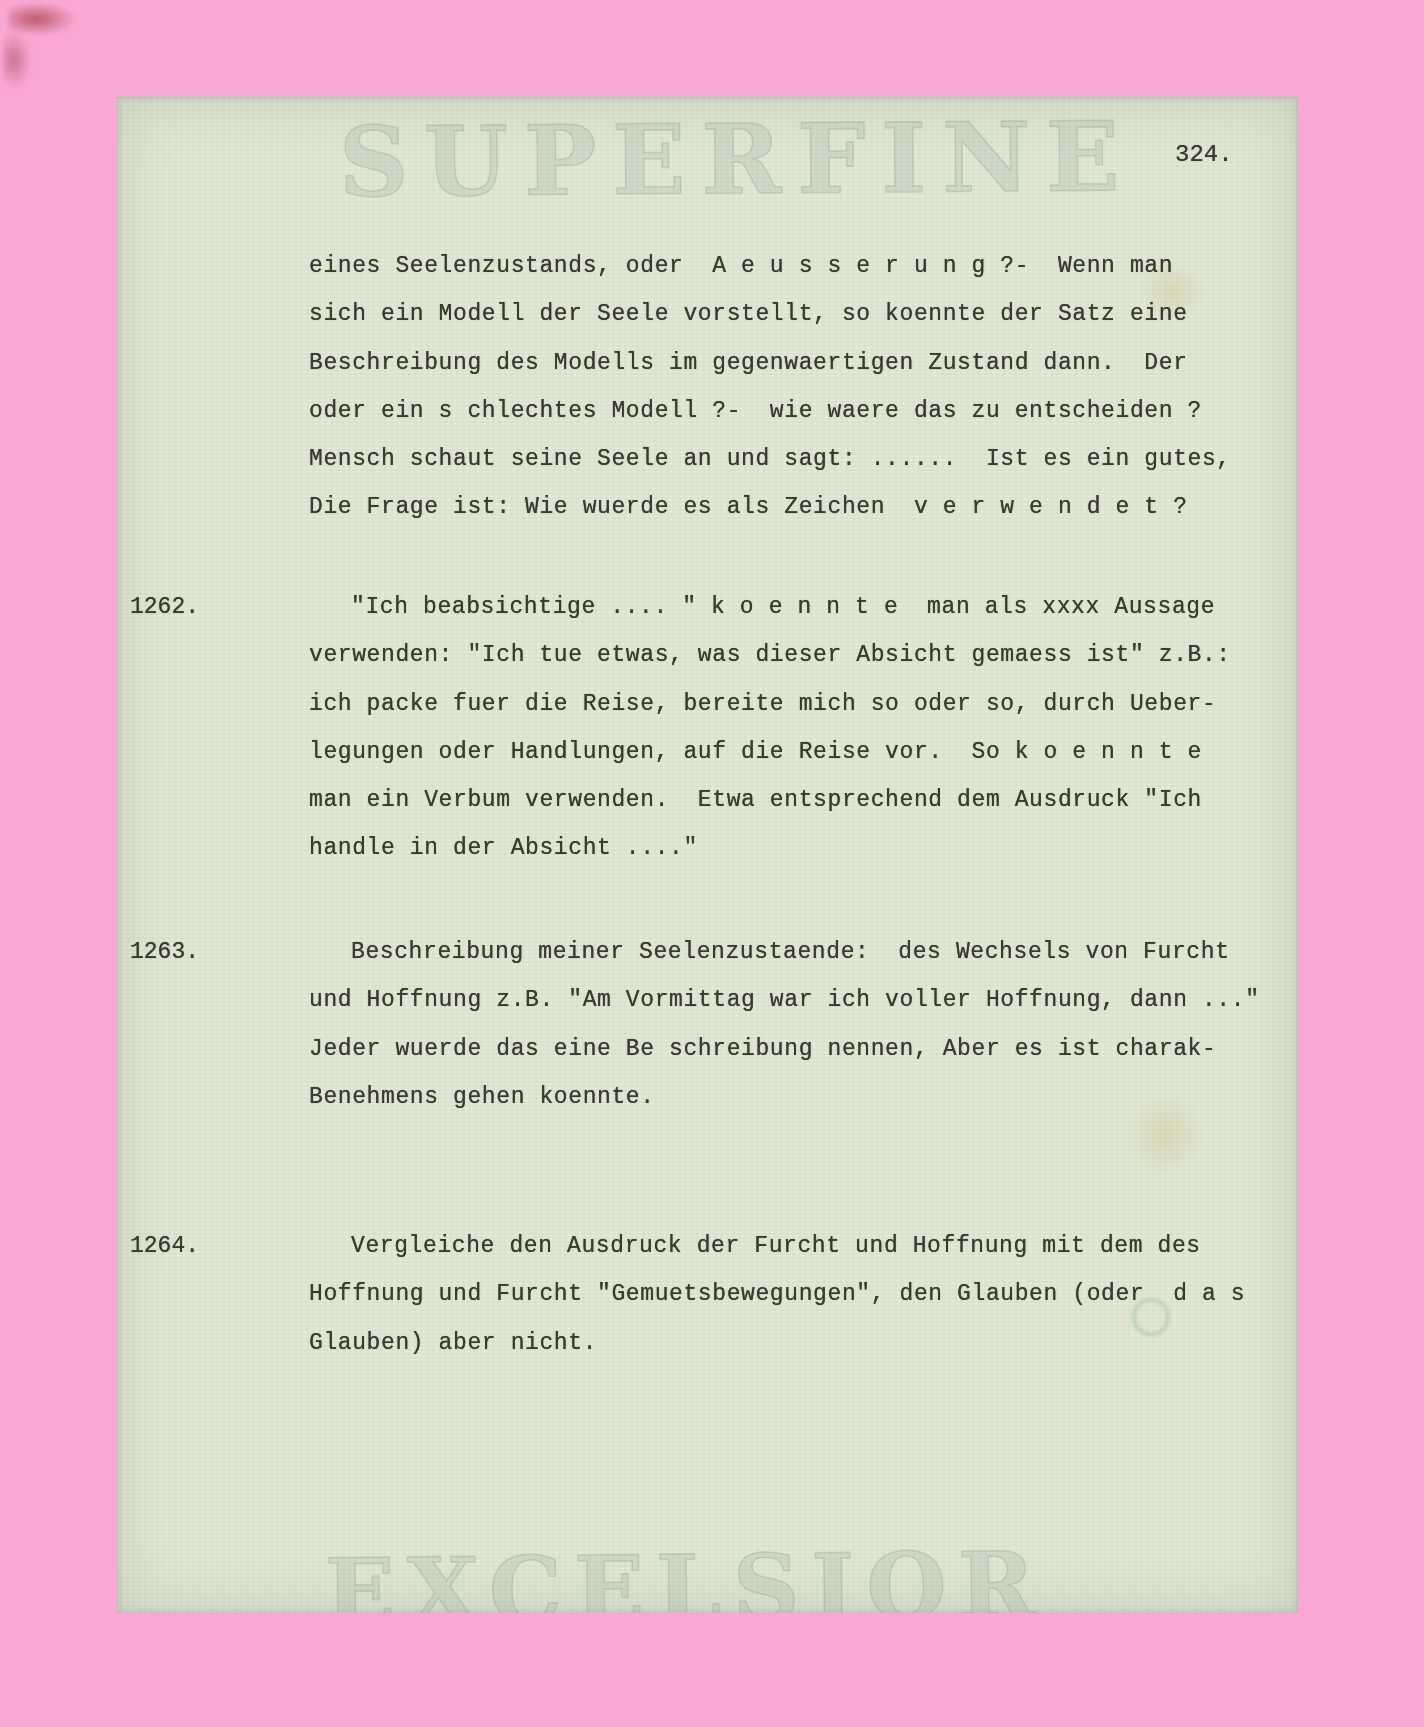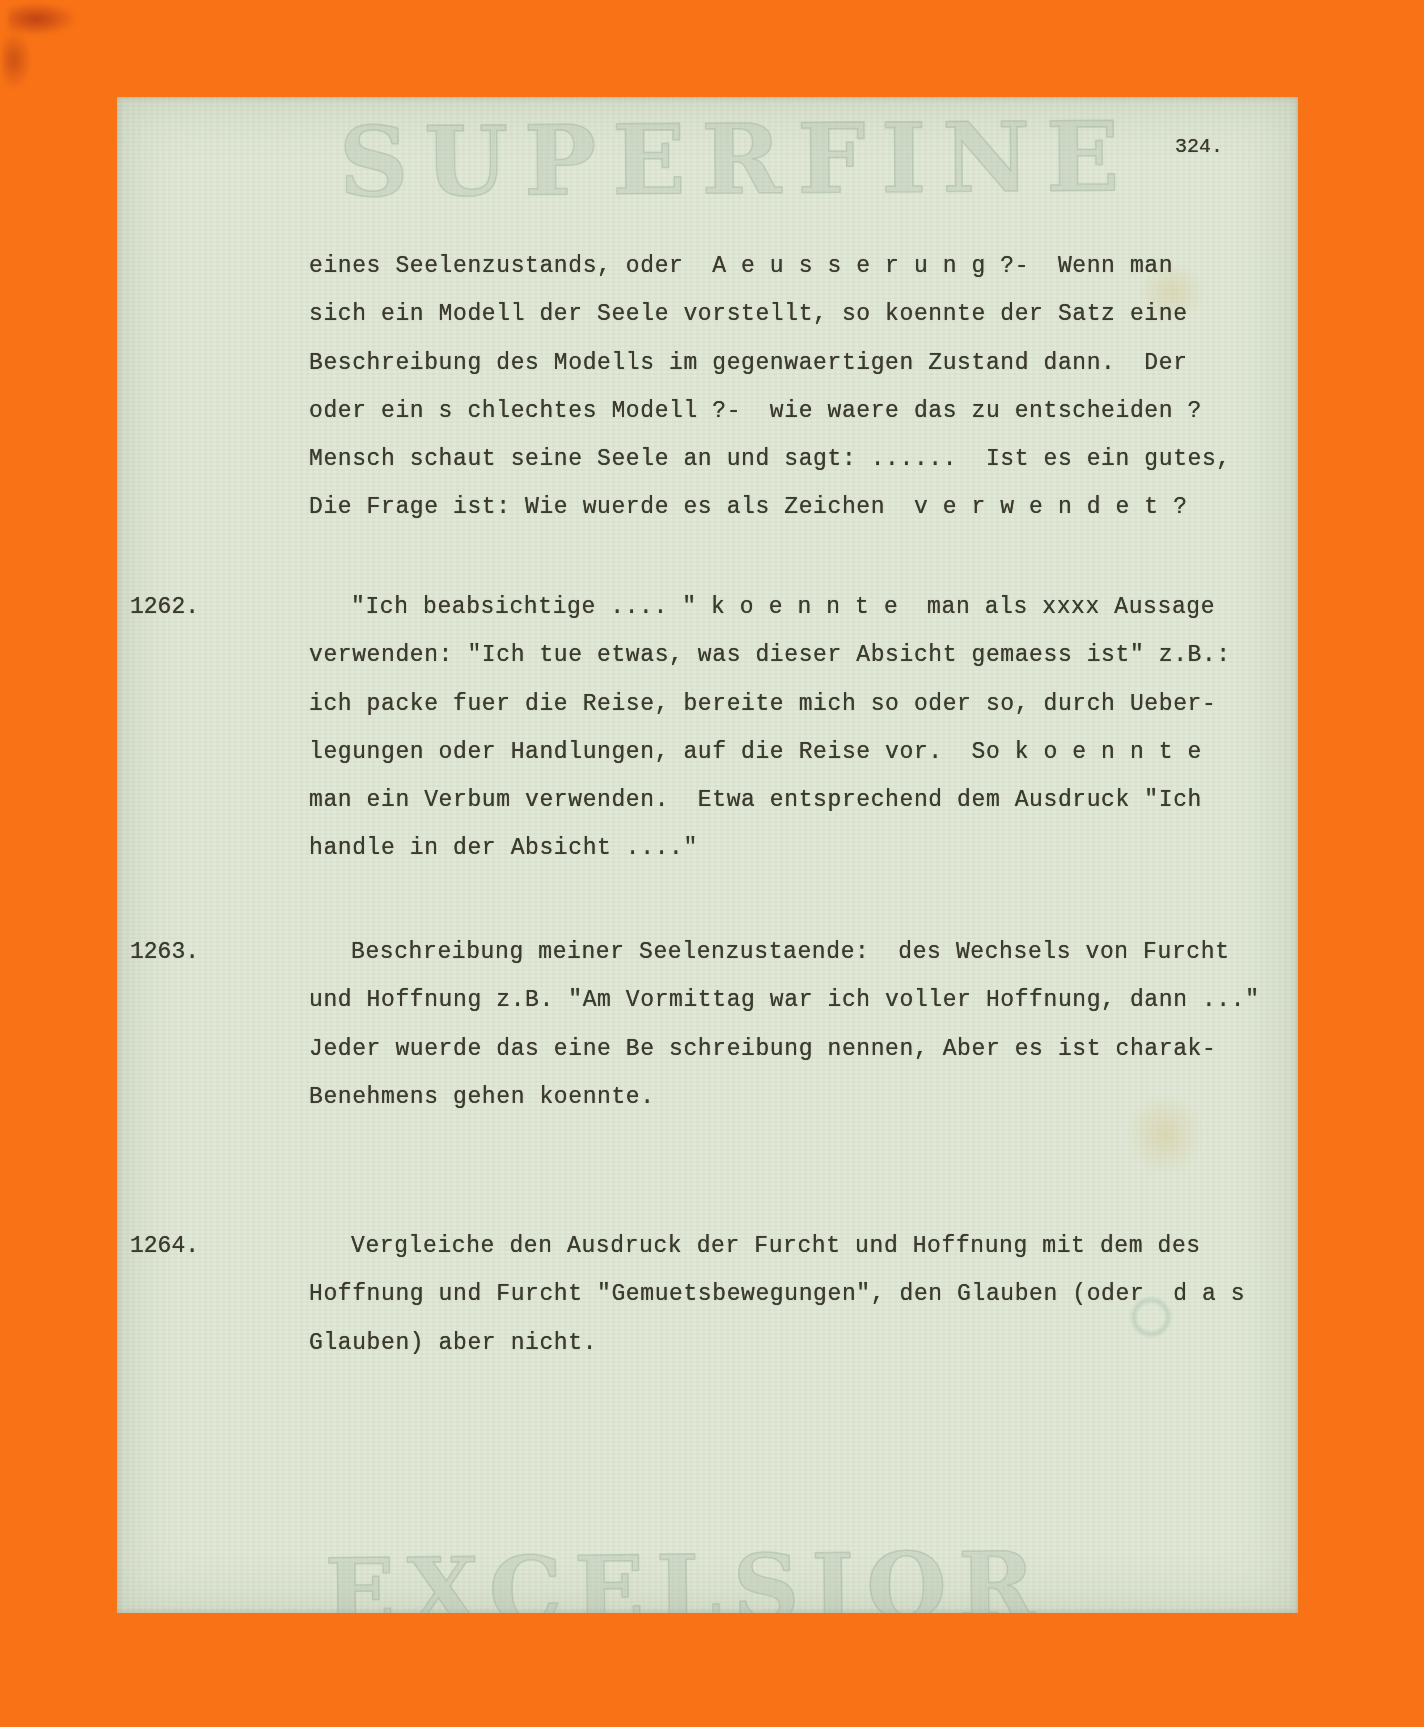--- a/index.html
+++ b/index.html
@@ -1,18 +1,18 @@
 <!DOCTYPE html>
 <html><head>
 <meta charset="utf-8">
 <style>
   html,body{margin:0;padding:0;background:#090a07;}
   body{width:1424px;height:1727px;position:relative;overflow:hidden;
        font-family:"Liberation Mono", monospace;}
-  .stage{position:absolute;inset:0;background:#f97316;}
+  .stage{position:absolute;inset:0;background:#f9a8d4;}
   .red-smudge{position:absolute;left:8px;top:2px;width:70px;height:34px;
       background:radial-gradient(ellipse at 40% 50%, rgba(140,25,20,.55), rgba(140,25,20,0) 70%);
       filter:blur(2px);}
   .red-smudge2{position:absolute;left:2px;top:30px;width:30px;height:60px;
       background:radial-gradient(ellipse at 40% 50%, rgba(120,20,18,.35), rgba(120,20,18,0) 70%);
       filter:blur(2px);}
   .page{position:absolute;left:117px;top:97px;width:1181px;height:1516px;
       background-color:#dfe7d4;
       background-image:
         repeating-linear-gradient(0deg, rgba(255,255,255,.05) 0 2px, rgba(70,85,60,.025) 2px 4px),
@@ -28,21 +28,21 @@
   .wm-top{left:222px;top:6px;font-size:96px;letter-spacing:16px;transform:rotate(-.4deg);}
   .wm-bottom{left:208px;top:1438px;font-size:92px;letter-spacing:12px;transform:rotate(-.6deg);}
   .stain{position:absolute;border-radius:50%;pointer-events:none;}
   .stain-1{left:1020px;top:165px;width:70px;height:60px;
       background:radial-gradient(ellipse, rgba(205,180,115,.30), rgba(205,180,115,0) 70%);}
   .stain-2{left:1008px;top:995px;width:80px;height:85px;
       background:radial-gradient(ellipse, rgba(208,182,118,.32), rgba(208,182,118,0) 70%);}
   .stain-3{left:1012px;top:1198px;width:44px;height:44px;
       background:radial-gradient(circle, rgba(170,195,175,.0) 40%, rgba(150,180,160,.35) 55%, rgba(150,180,160,0) 70%);}
   .ink{color:#3b3a2f;text-shadow:0 0 .7px rgba(55,52,40,.85);}
-  .page-number{position:absolute;left:1058px;top:38px;font-size:20px;}
+  .page-number{position:absolute;left:1058px;top:44px;font-size:24px;}
   .para{position:absolute;left:0;width:1181px;}
   .p0{top:145px;} .p1{top:486px;} .p2{top:831px;} .p3{top:1125px;}
   .para-num{position:absolute;left:13px;top:0;font-size:23px;line-height:48.3px;}
   .para-text{position:absolute;left:148px;top:0;}
   .tl{font-size:23px;line-height:48.3px;letter-spacing:.6px;white-space:pre;margin-left:44px;}
   .indent{padding-left:42px;}
 </style>
 </head>
 <body>
 

